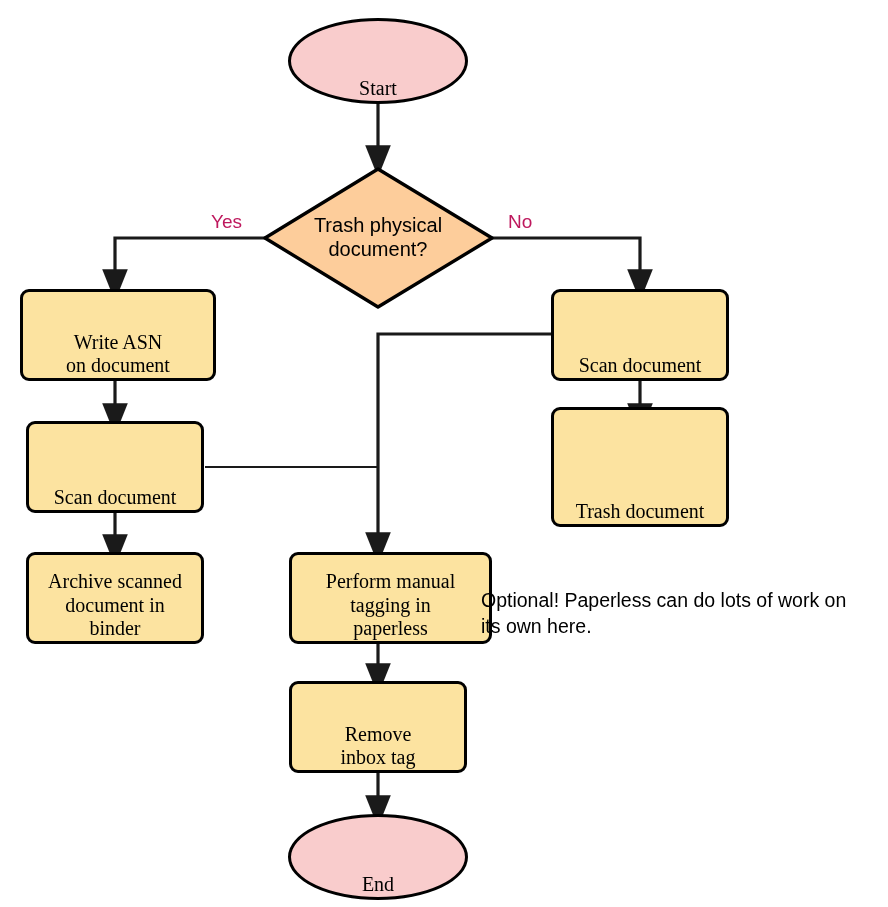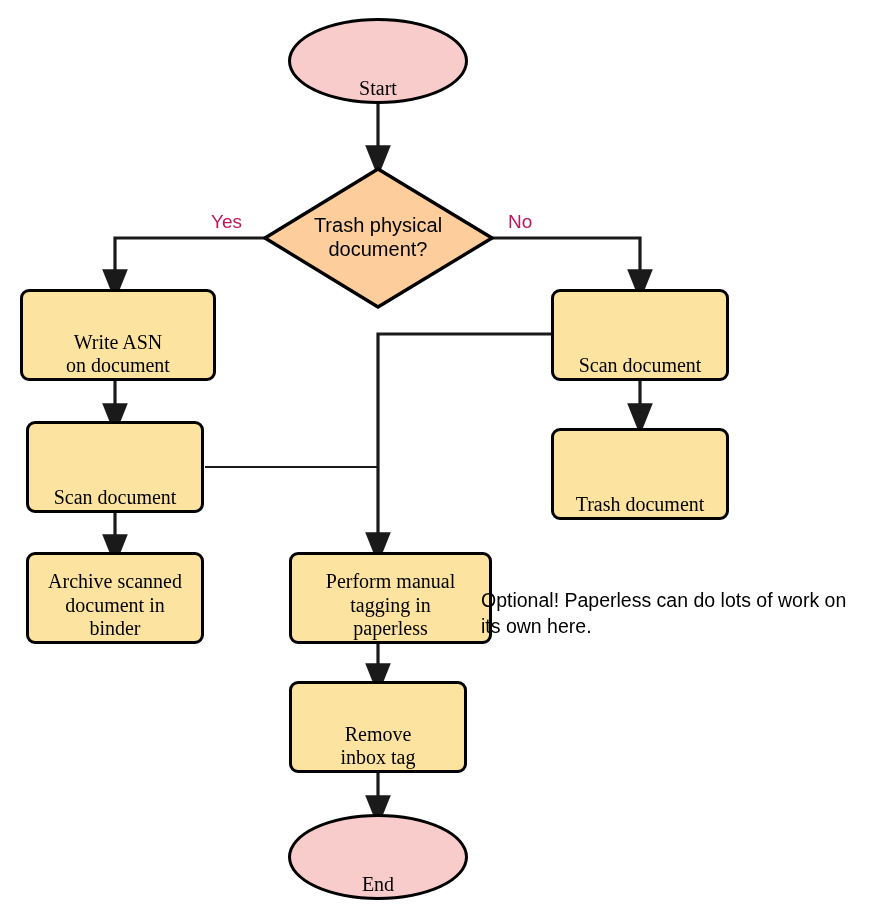--- a/index.html
+++ b/index.html
@@ -128,21 +128,21 @@
 <div class="node node-process" style="left:26px; top:552px; width:178px; height:92px;">
   <span>Archive scanned
 document in
 binder</span>
 </div>
 
 <div class="node node-process" style="left:551px; top:289px; width:178px; height:92px;">
   <span>Scan document</span>
 </div>
 
-<div class="node node-process" style="left:551px; top:428px; width:178px; height:92px;">
+<div class="node node-process" style="left:551px; top:407px; width:178px; height:120px;">
   <span>Trash document</span>
 </div>
 
 <div class="node node-process" style="left:289px; top:552px; width:203px; height:92px;">
   <span>Perform manual
 tagging in
 paperless</span>
 </div>
 
 <div class="node node-process" style="left:289px; top:681px; width:178px; height:92px;">

